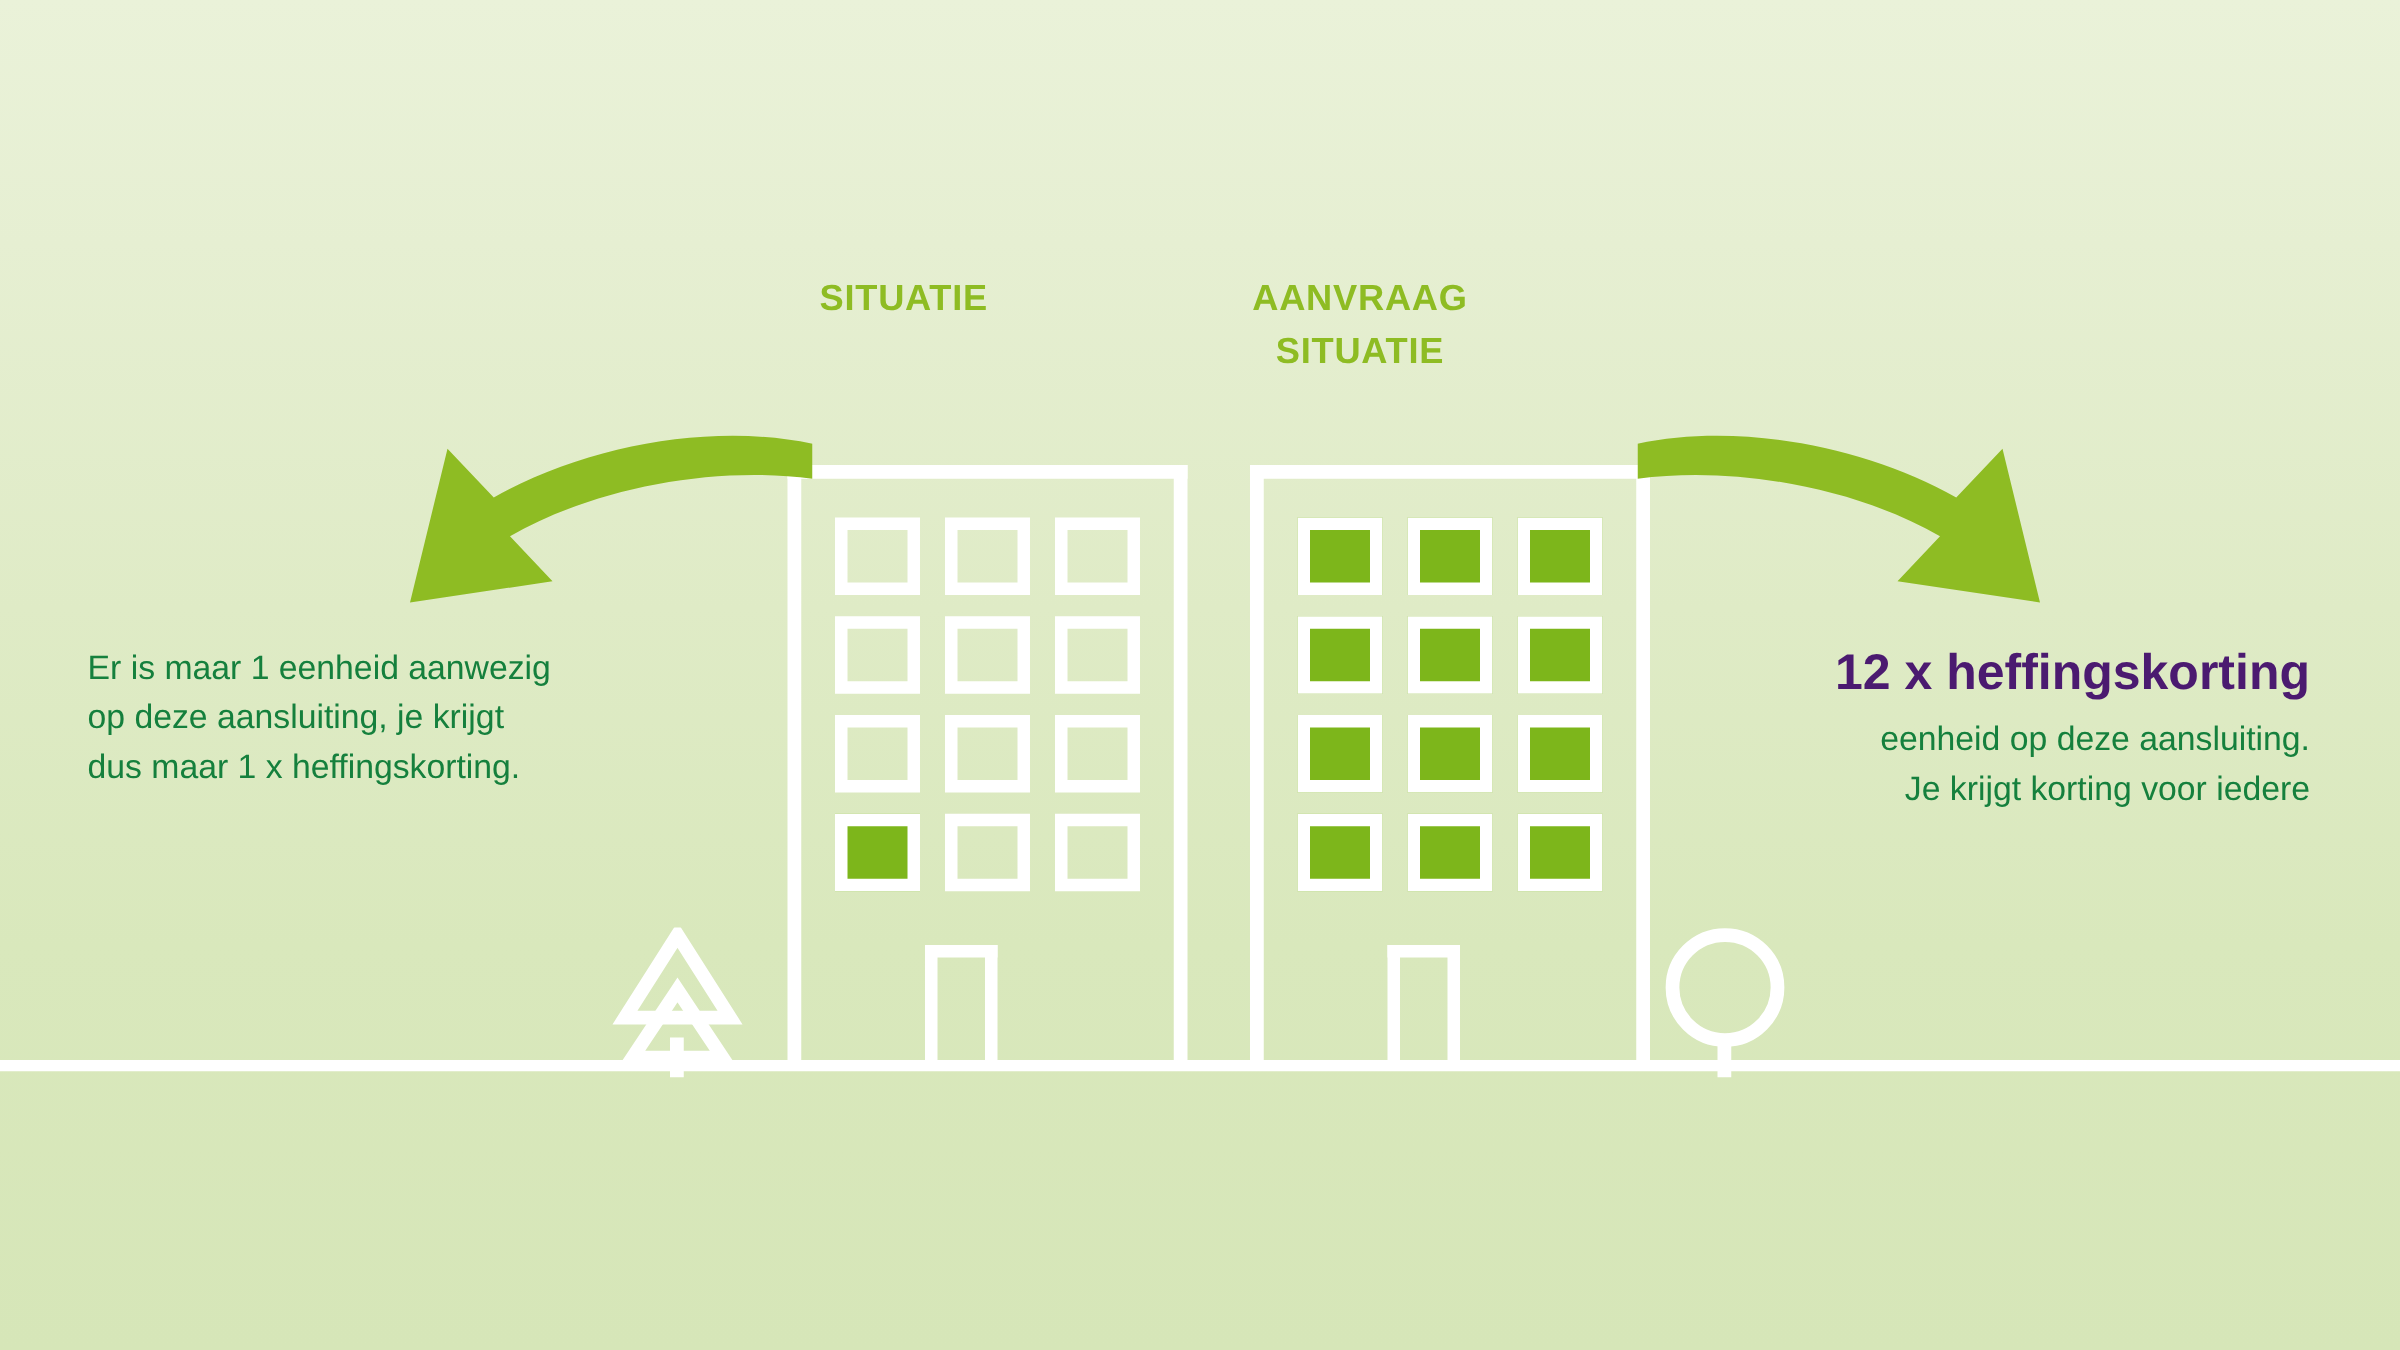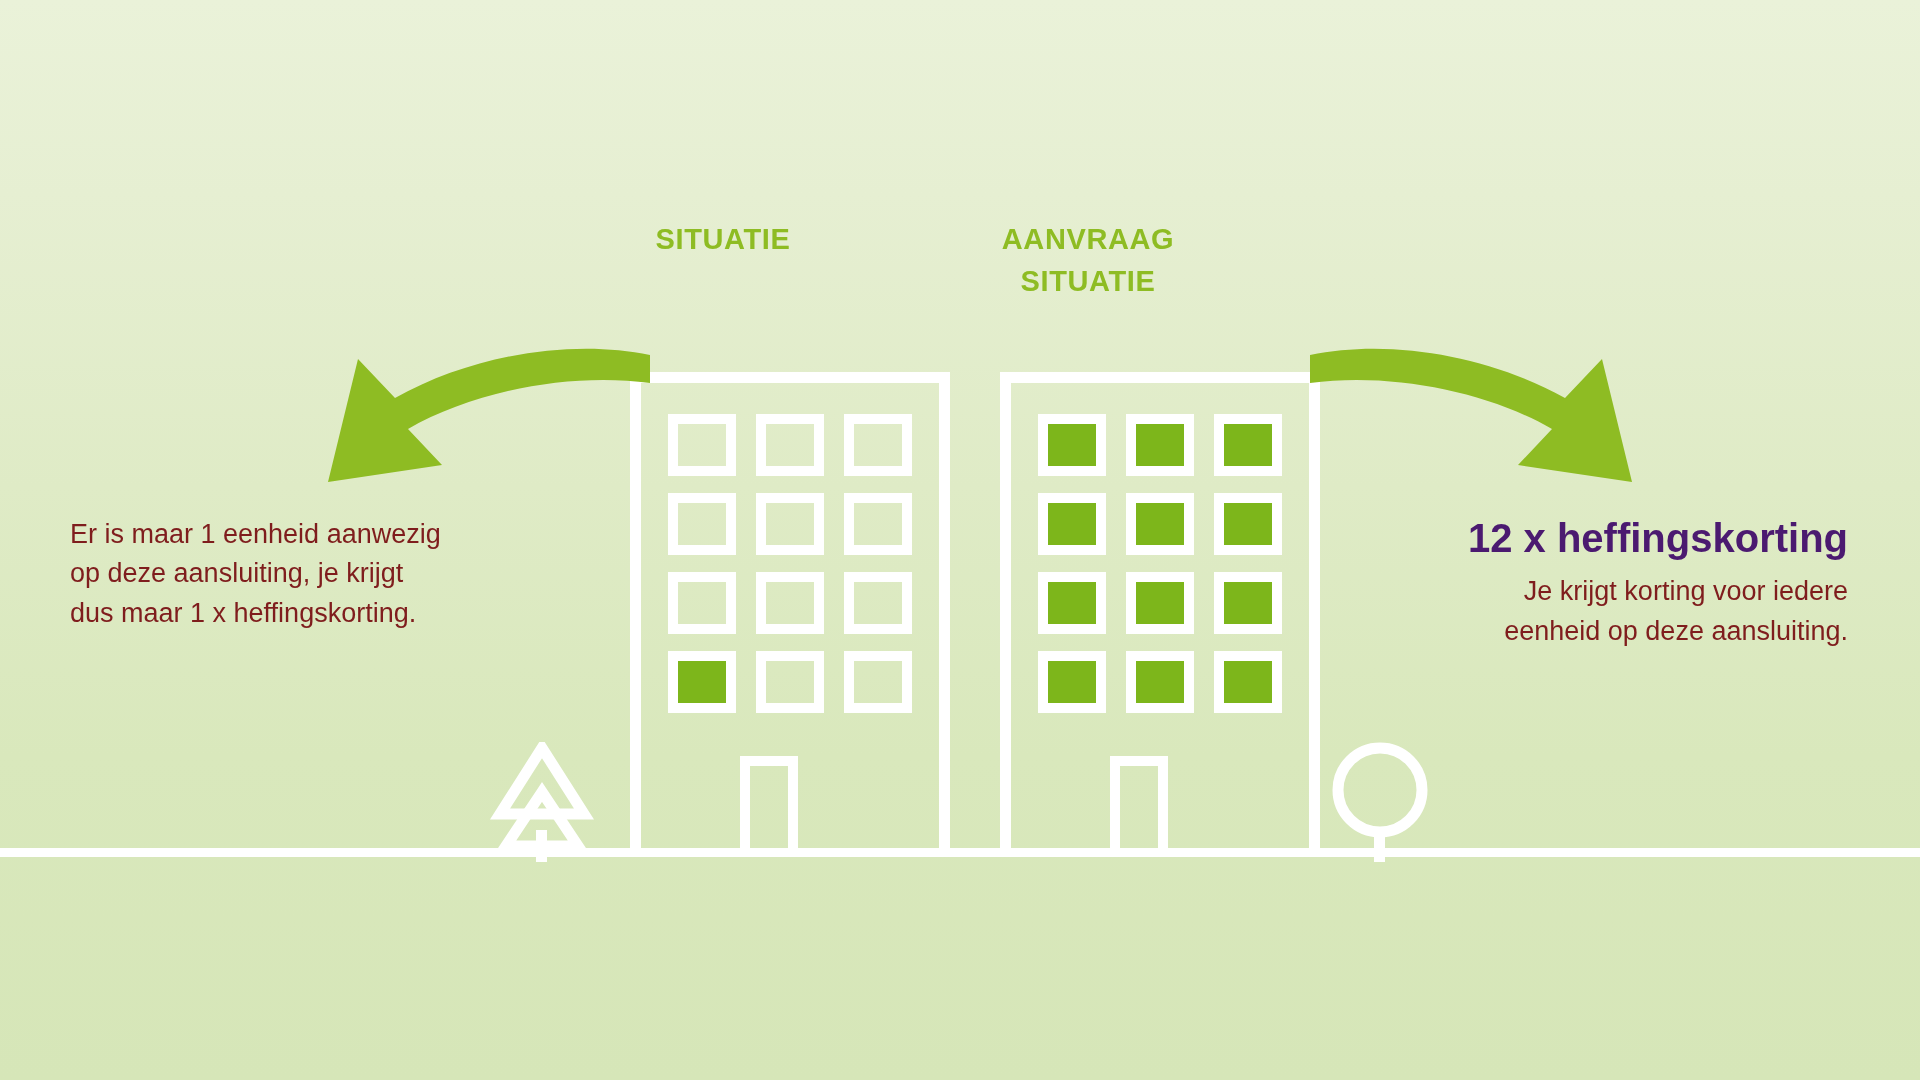--- a/index.html
+++ b/index.html
@@ -122,21 +122,21 @@
   .callout-title {
     color: #4b1a70;
     font-weight: bold;
     font-size: 40px;
     line-height: 1.18;
     margin-bottom: 10px;
     white-space: nowrap;
   }
 
   .callout-body {
-    color: #7f1d1d;
+    color: #15803d;
     font-size: 27px;
     line-height: 1.46;
   }
   .callout-body .line { display: block; }
 </style>
 </head>
 <body>
 
 <div class="stage">
 
@@ -220,18 +220,18 @@
     <div class="callout-body">
       <span class="line">Er is maar 1 eenheid aanwezig</span>
       <span class="line">op deze aansluiting, je krijgt</span>
       <span class="line">dus maar 1 x heffingskorting.</span>
     </div>
   </div>
 
   <div class="callout" id="callout-right">
     <div class="callout-title">12 x heffingskorting</div>
     <div class="callout-body">
+      <span class="line">eenheid op deze aansluiting.</span>
       <span class="line">Je krijgt korting voor iedere</span>
-      <span class="line">eenheid op deze aansluiting.</span>
     </div>
   </div>
 
 </div>
 
 </body></html>

